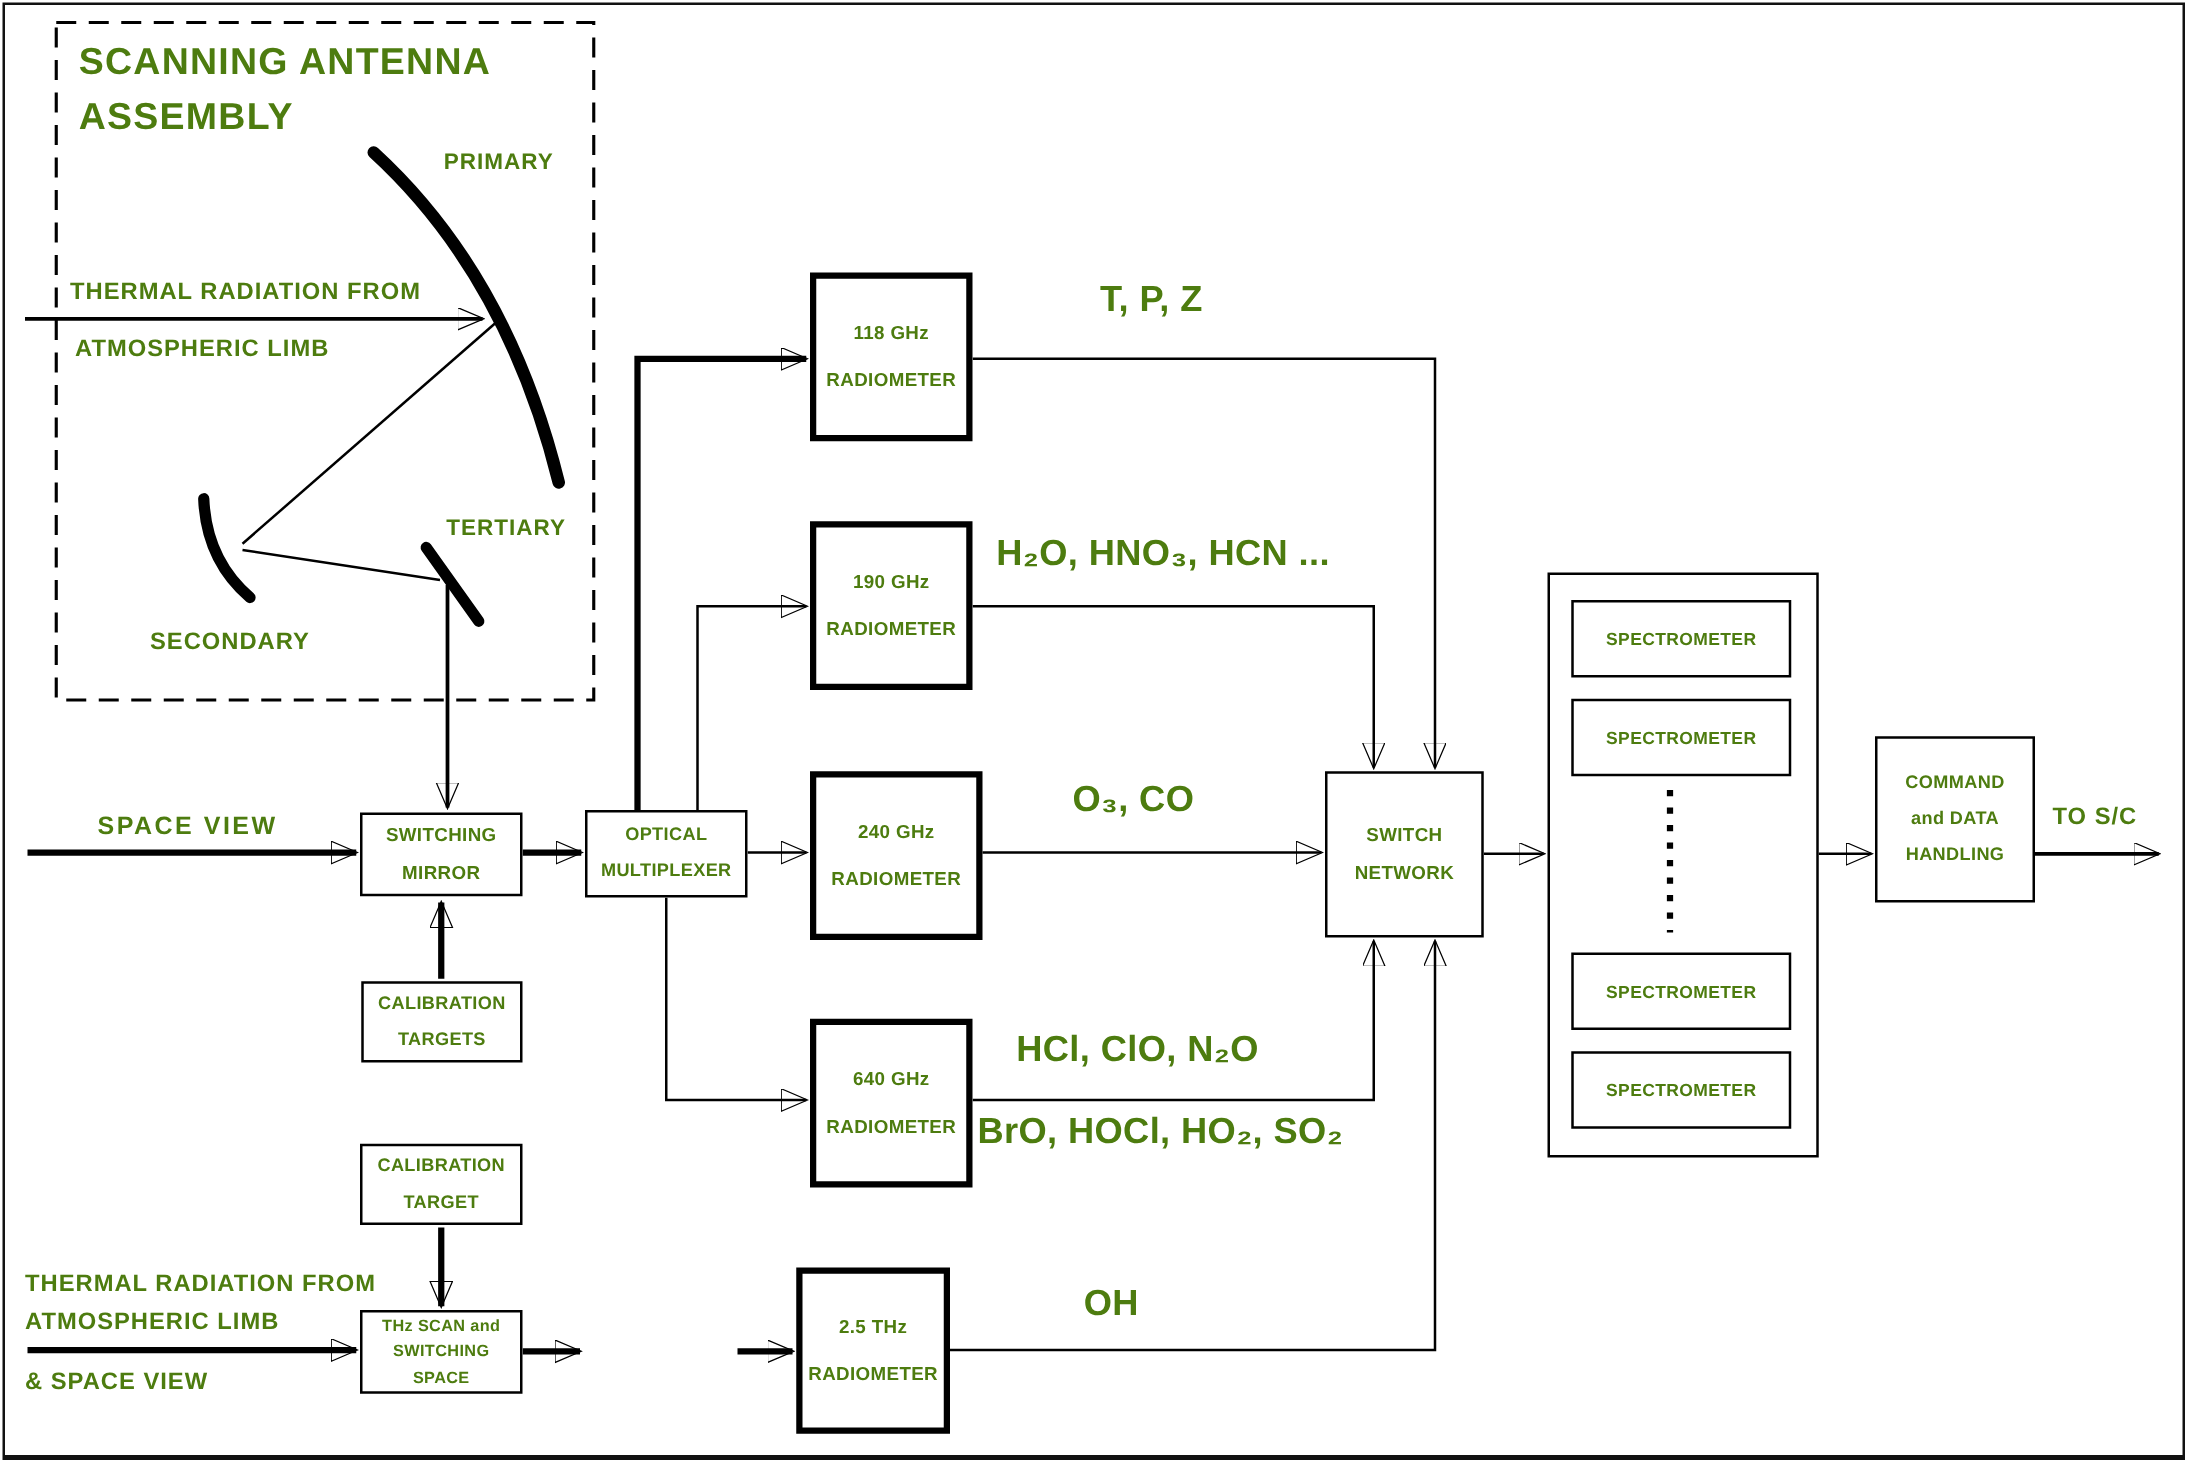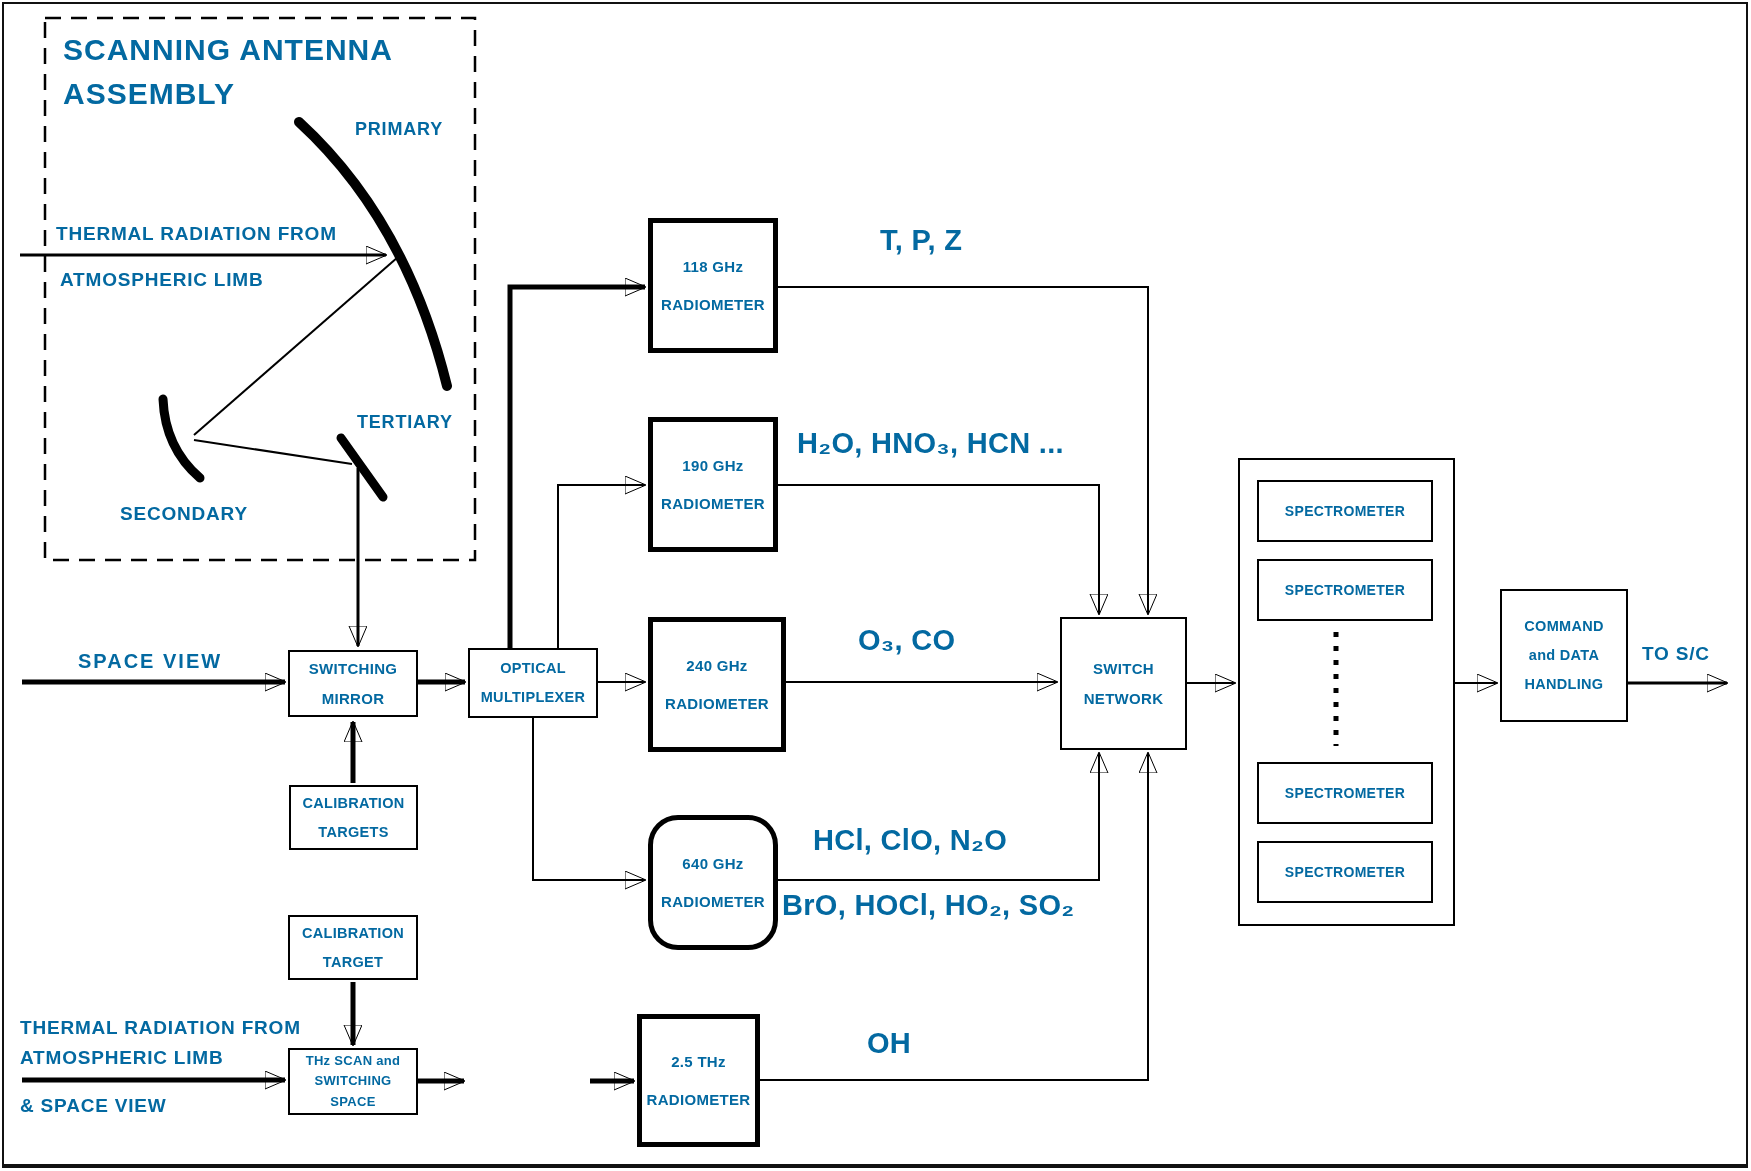--- a/index.html
+++ b/index.html
@@ -1,17 +1,17 @@
 <!DOCTYPE html>
 <html><head>
 <meta charset="utf-8">
 <style>
   html,body{margin:0;padding:0;background:#fff;}
   #stage{position:relative;width:1751px;height:1171px;background:#ffffff;overflow:hidden;
-         font-family:"Liberation Sans",sans-serif;color:#0369a1;}
+         font-family:"Liberation Sans",sans-serif;color:#4d7c0f;}
   #frame{position:absolute;left:2px;top:2px;right:3px;bottom:3px;border:2px solid #111;
          border-bottom-width:4px;pointer-events:none;}
   svg.layer{position:absolute;left:0;top:0;}
   .box{position:absolute;box-sizing:border-box;background:#fff;border:2px solid #000;
        display:flex;align-items:center;justify-content:center;text-align:center;
        font-weight:bold;white-space:pre-line;line-height:2.0;font-size:15px;letter-spacing:.3px;}
   .thick{border-width:5px;}
   .transparent{background:transparent;}
   .lbl{position:absolute;font-weight:bold;white-space:pre-line;letter-spacing:.8px;
        font-size:19px;line-height:1.5;}
@@ -95,21 +95,21 @@
 TARGETS</div>
   <div class="box" style="left:468px;top:648px;width:130px;height:70px;font-size:14.5px;">OPTICAL
 MULTIPLEXER</div>
 
   <div class="box thick" style="left:648px;top:218px;width:130px;height:135px;line-height:2.5;">118 GHz
 RADIOMETER</div>
   <div class="box thick" style="left:648px;top:417px;width:130px;height:135px;line-height:2.5;">190 GHz
 RADIOMETER</div>
   <div class="box thick" style="left:648px;top:617px;width:138px;height:135px;line-height:2.5;">240 GHz
 RADIOMETER</div>
-  <div class="box thick" style="left:648px;top:815px;width:130px;height:135px;line-height:2.5;border-radius:30px;">640 GHz
+  <div class="box thick" style="left:648px;top:815px;width:130px;height:135px;line-height:2.5;">640 GHz
 RADIOMETER</div>
   <div class="box thick" style="left:637px;top:1014px;width:123px;height:133px;line-height:2.5;">2.5 THz
 RADIOMETER</div>
 
   <div class="species" style="left:880px;top:224px;">T, P, Z</div>
   <div class="species" style="left:797px;top:427px;">H₂O, HNO₃, HCN ...</div>
   <div class="species" style="left:858px;top:624px;">O₃, CO</div>
   <div class="species" style="left:813px;top:824px;">HCl, ClO, N₂O</div>
   <div class="species" style="left:782px;top:889px;">BrO, HOCl, HO₂, SO₂</div>
   <div class="species" style="left:844px;top:1027px;margin-left:23px;">OH</div>

